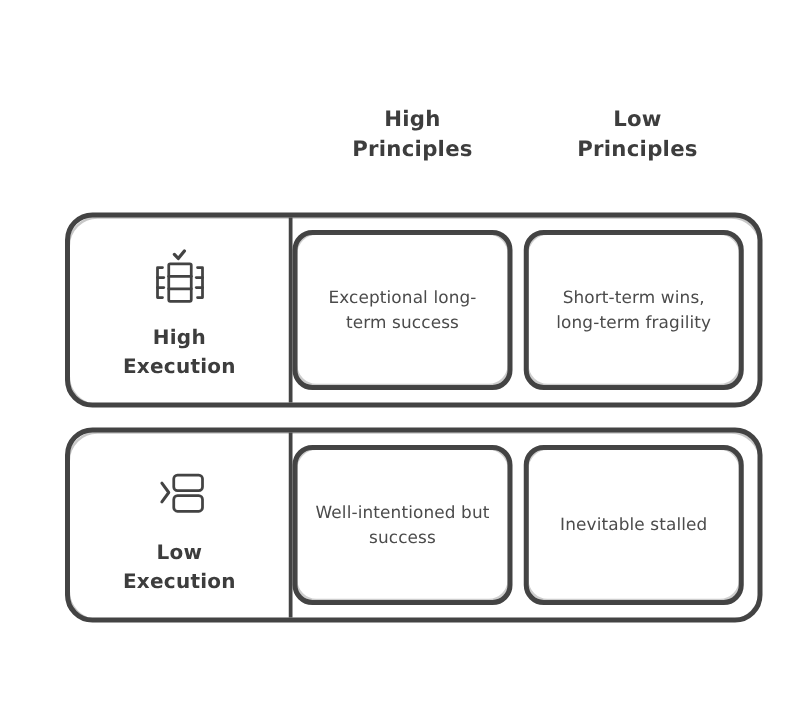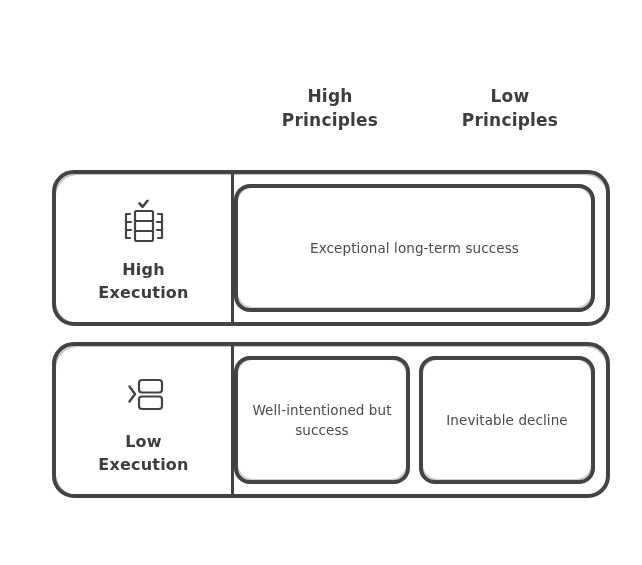--- a/index.html
+++ b/index.html
@@ -181,20 +181,23 @@
         </svg>
       </span>
       <span class="row-header-label">High
 Execution</span>
     </div>
 
     <div class="row-cells">
       <div class="matrix-cell">
         <span class="cell-text">Exceptional long-term success</span>
       </div>
+      <div class="matrix-cell">
+        <span class="cell-text">Short-term wins, long-term fragility</span>
+      </div>
     </div>
   </div>
 
   <div class="matrix-row row-low">
 
     <div class="row-header">
       <span class="row-header-icon">
         <svg viewBox="0 0 56 52" width="56" height="52" fill="none" stroke="#434343" stroke-width="2.2" stroke-linecap="round" stroke-linejoin="round">
 
           <path d="M13.5 18.5 L19 26 L13.5 33.5" stroke-width="2.4"></path>
@@ -205,18 +208,18 @@
       </span>
       <span class="row-header-label">Low
 Execution</span>
     </div>
 
     <div class="row-cells">
       <div class="matrix-cell">
         <span class="cell-text">Well-intentioned but success</span>
       </div>
       <div class="matrix-cell">
-        <span class="cell-text">Inevitable decline</span>
+        <span class="cell-text">Inevitable stalled</span>
       </div>
     </div>
   </div>
 
 </div>
 
 </body></html>

